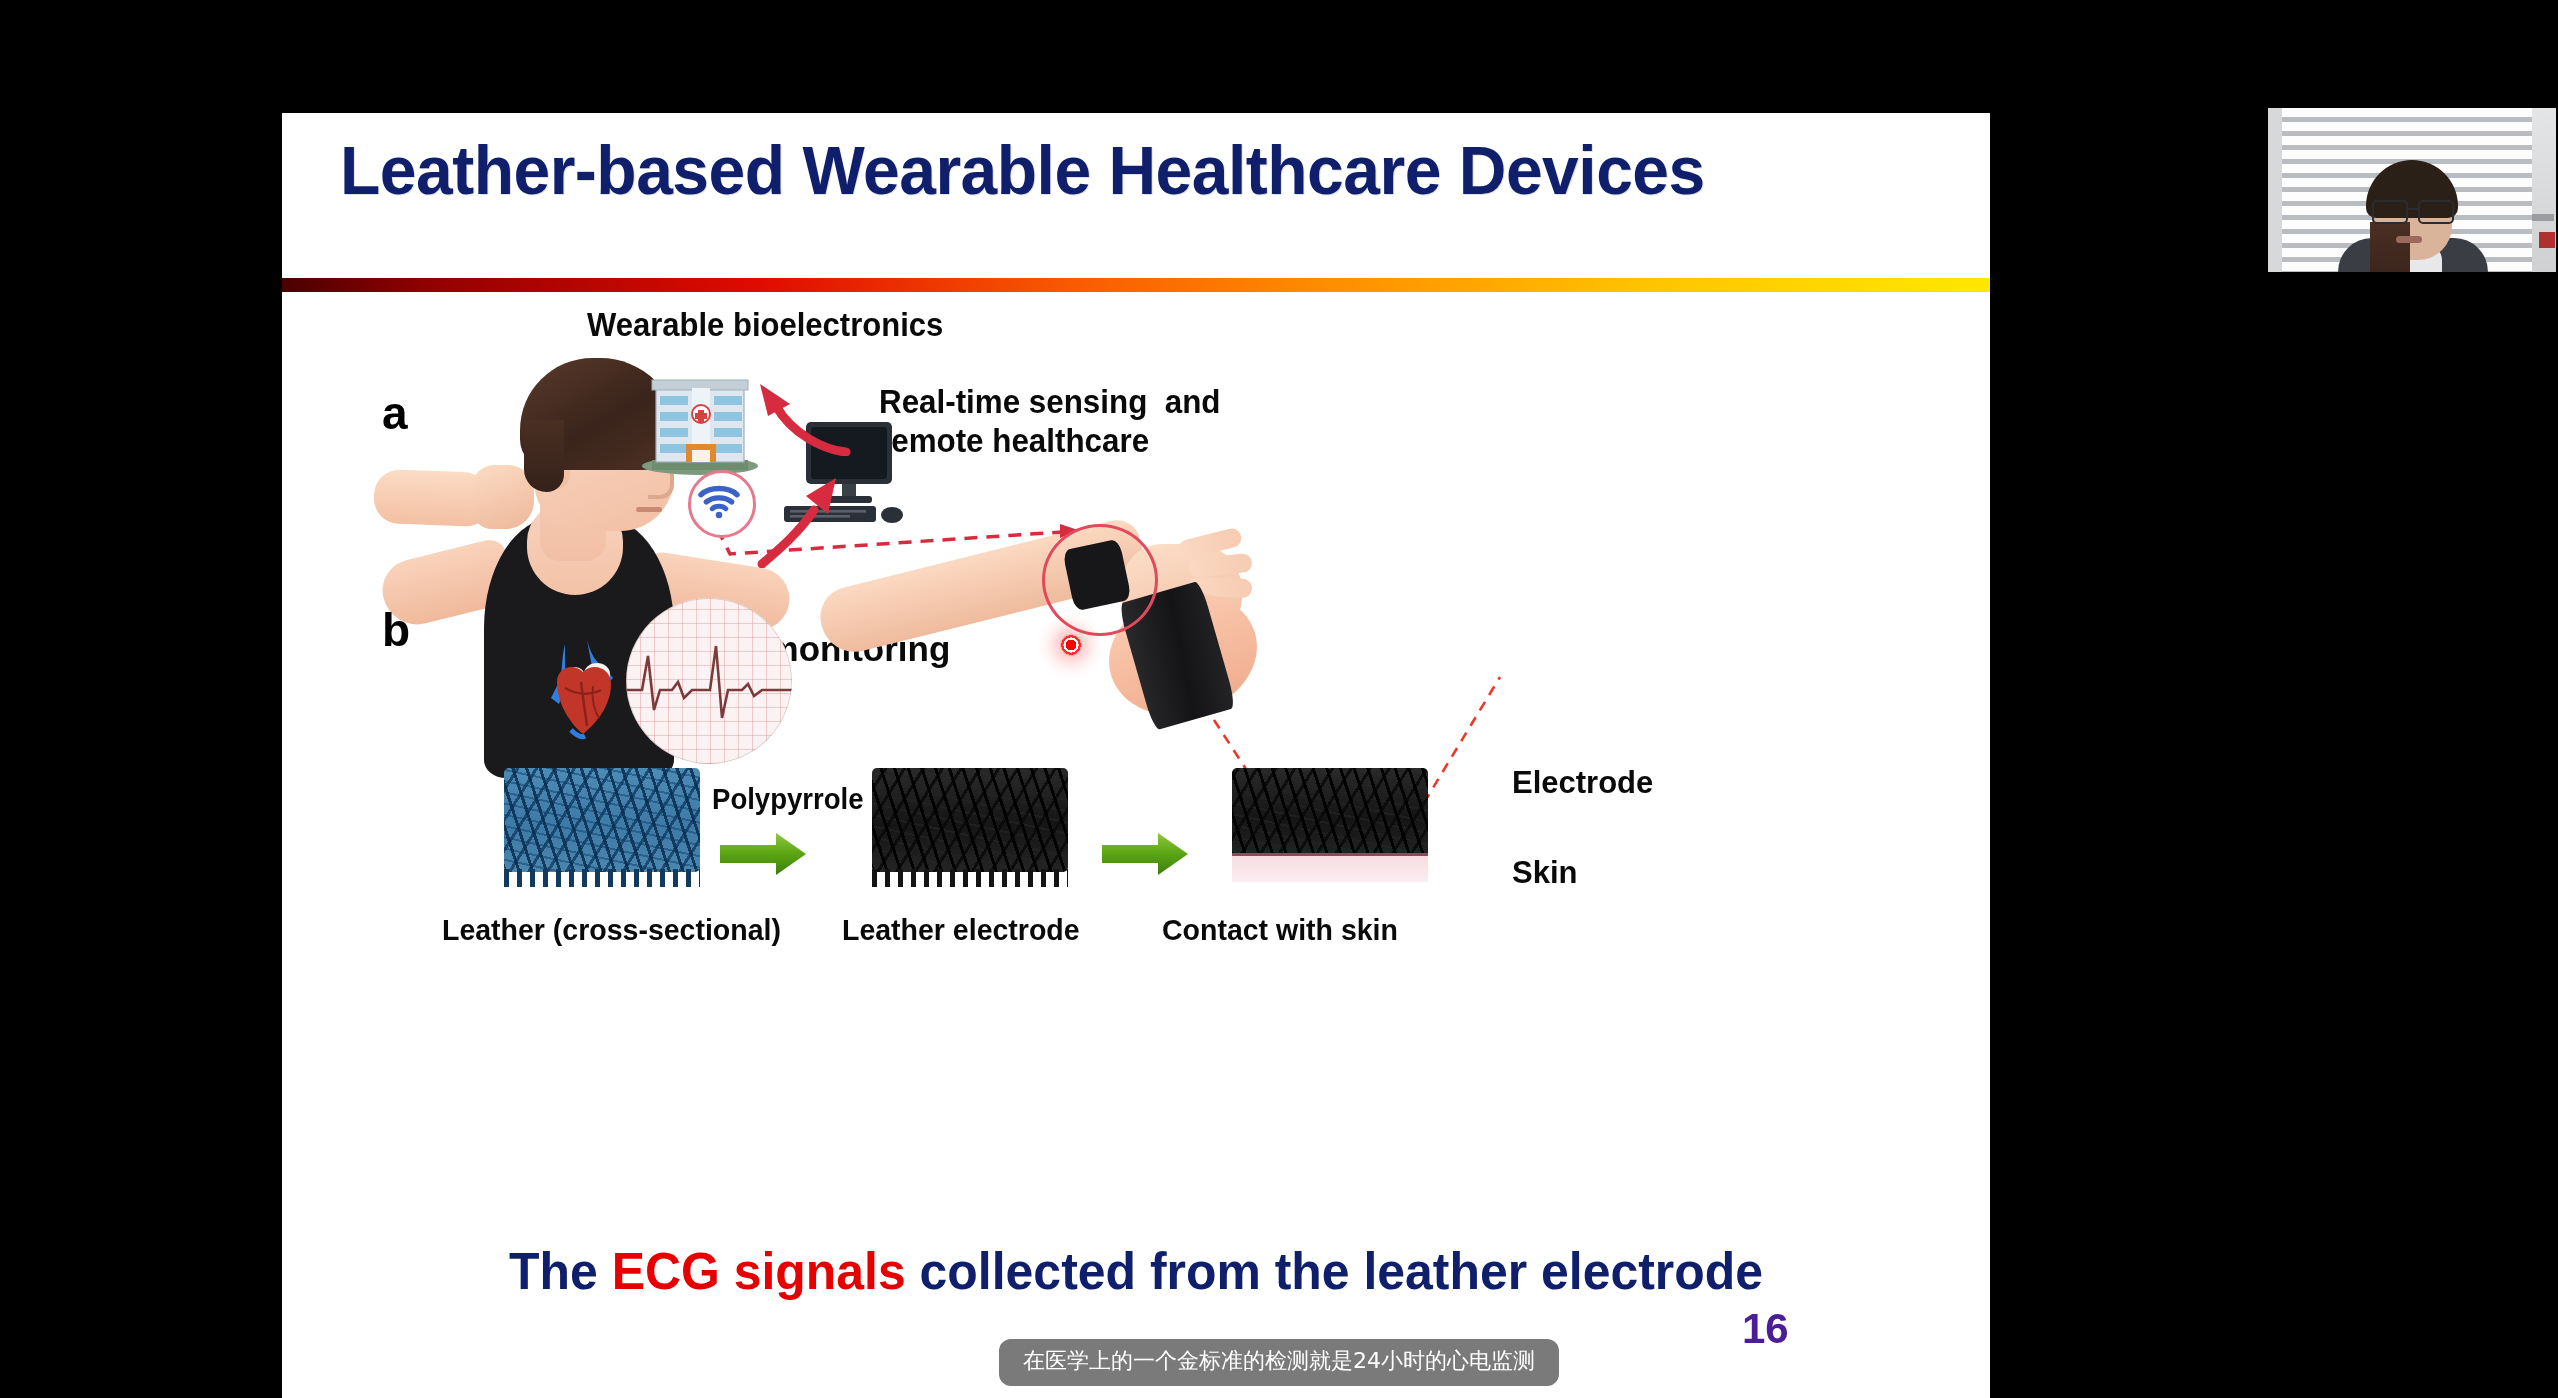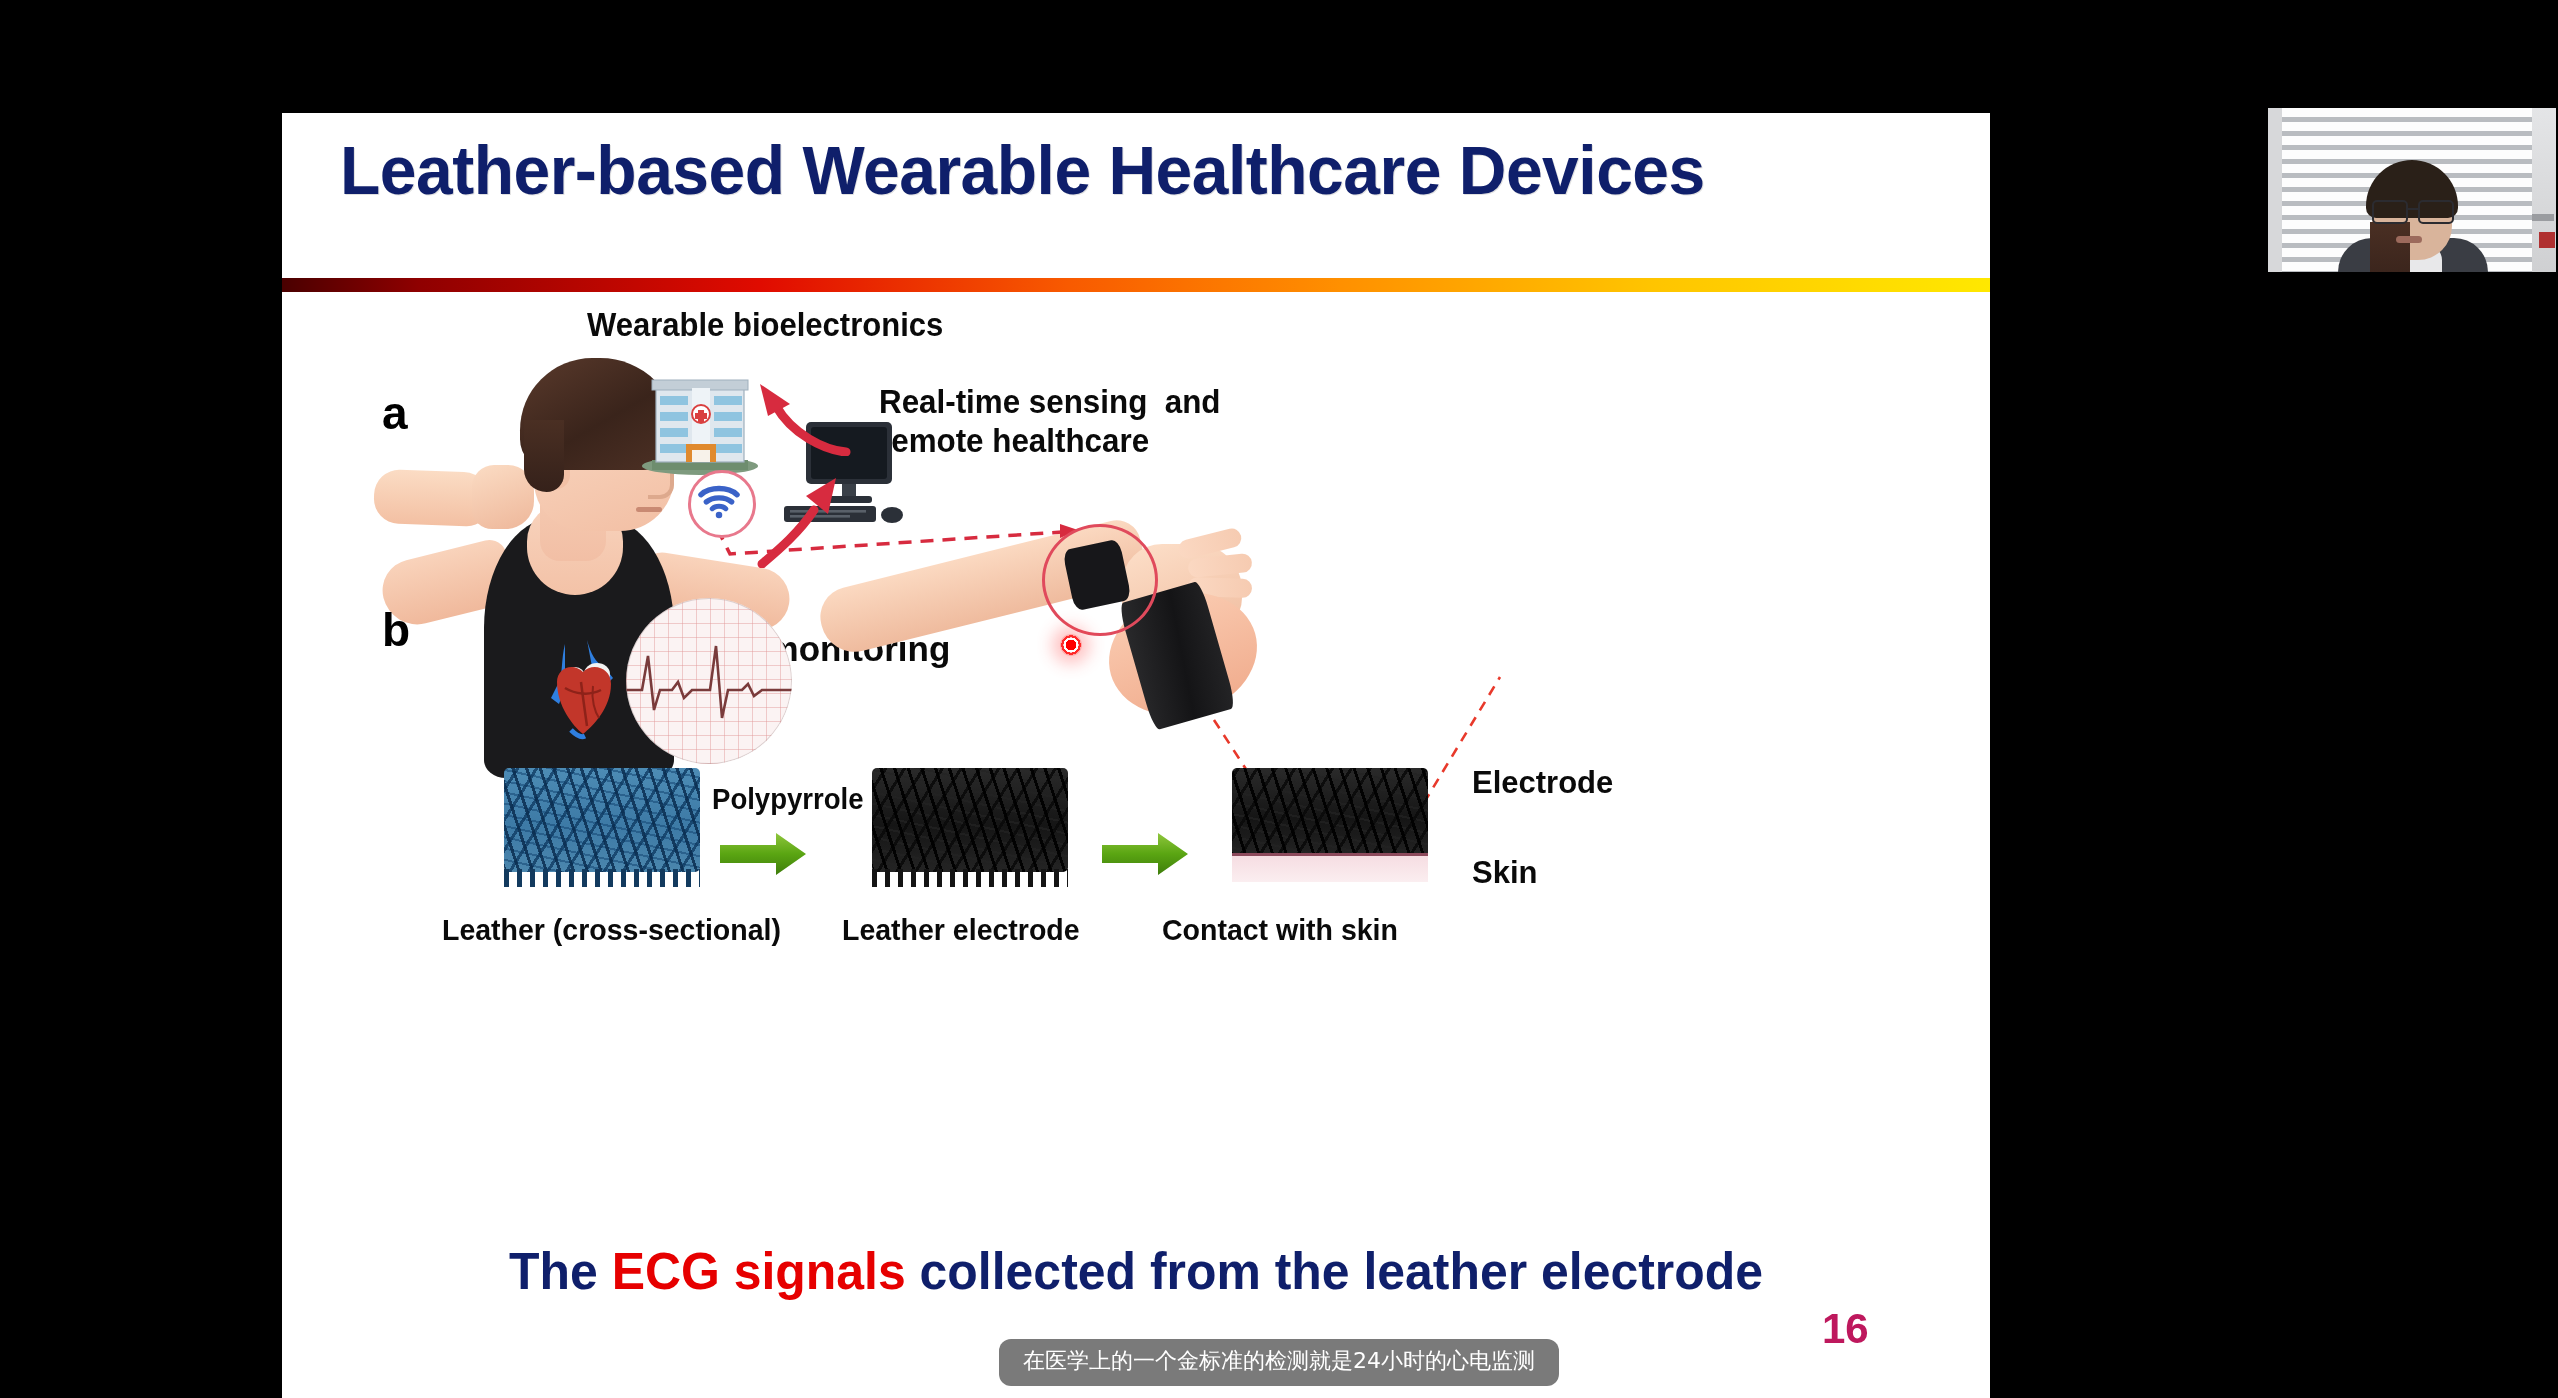--- a/index.html
+++ b/index.html
@@ -446,20 +446,21 @@
     transform: scaleX(0.95);
     transform-origin: left center;
   }
   .side-label {
     position: absolute;
     font-size: 31px;
     font-weight: bold;
     color: #0a0a0a;
     font-family: "Liberation Sans", sans-serif;
     white-space: nowrap;
+    margin-left: 40px;
   }
 
   #leader-lines {
     position: absolute;
     left: 900px; top: -140px;
     width: 330px; height: 180px;
   }
 
   
   #bottom-caption {
@@ -472,25 +473,25 @@
     font-weight: bold;
     color: #0f1f6b;
     font-family: "Liberation Sans", sans-serif;
     white-space: nowrap;
     transform: scaleX(0.96);
   }
   #bottom-caption .hl { color: #e60000; }
 
   #slide-number {
     position: absolute;
-    left: 1540px;
+    left: 1460px;
     top: 1192px;
     font-size: 42px;
     font-weight: bold;
-    color: #be185d;
+    color: #4c1d95;
     font-family: "Liberation Sans", sans-serif;
   }
 
   
   #webcam {
     position: absolute;
     left: 2268px;
     top: 108px;
     width: 288px;
     height: 164px;

